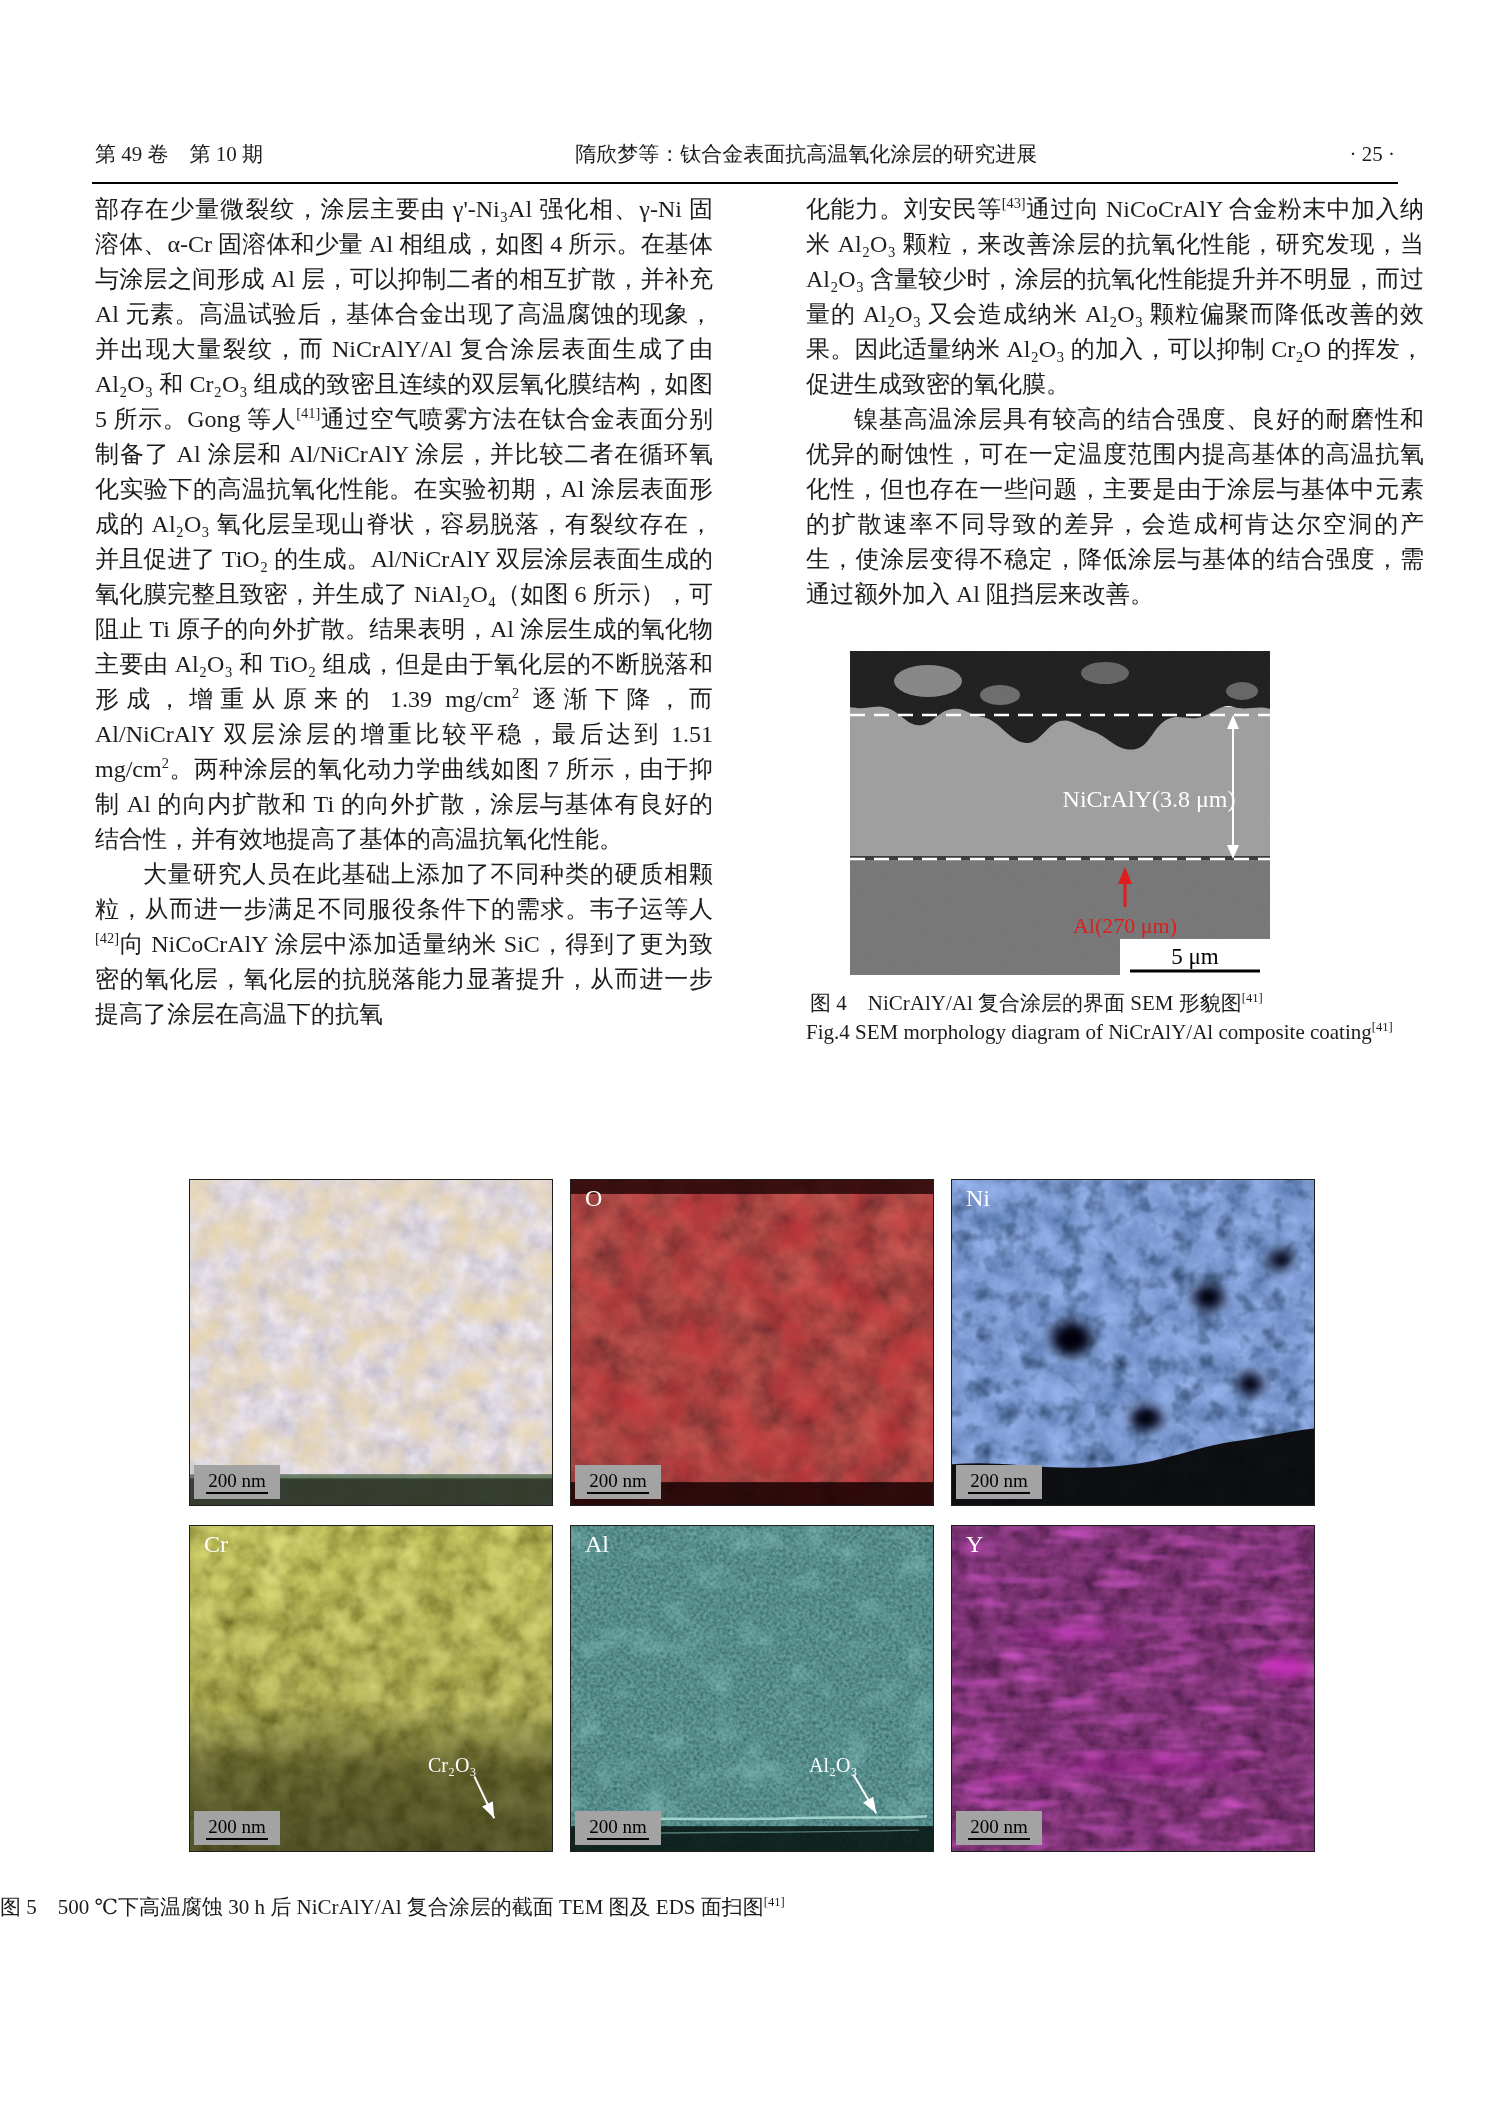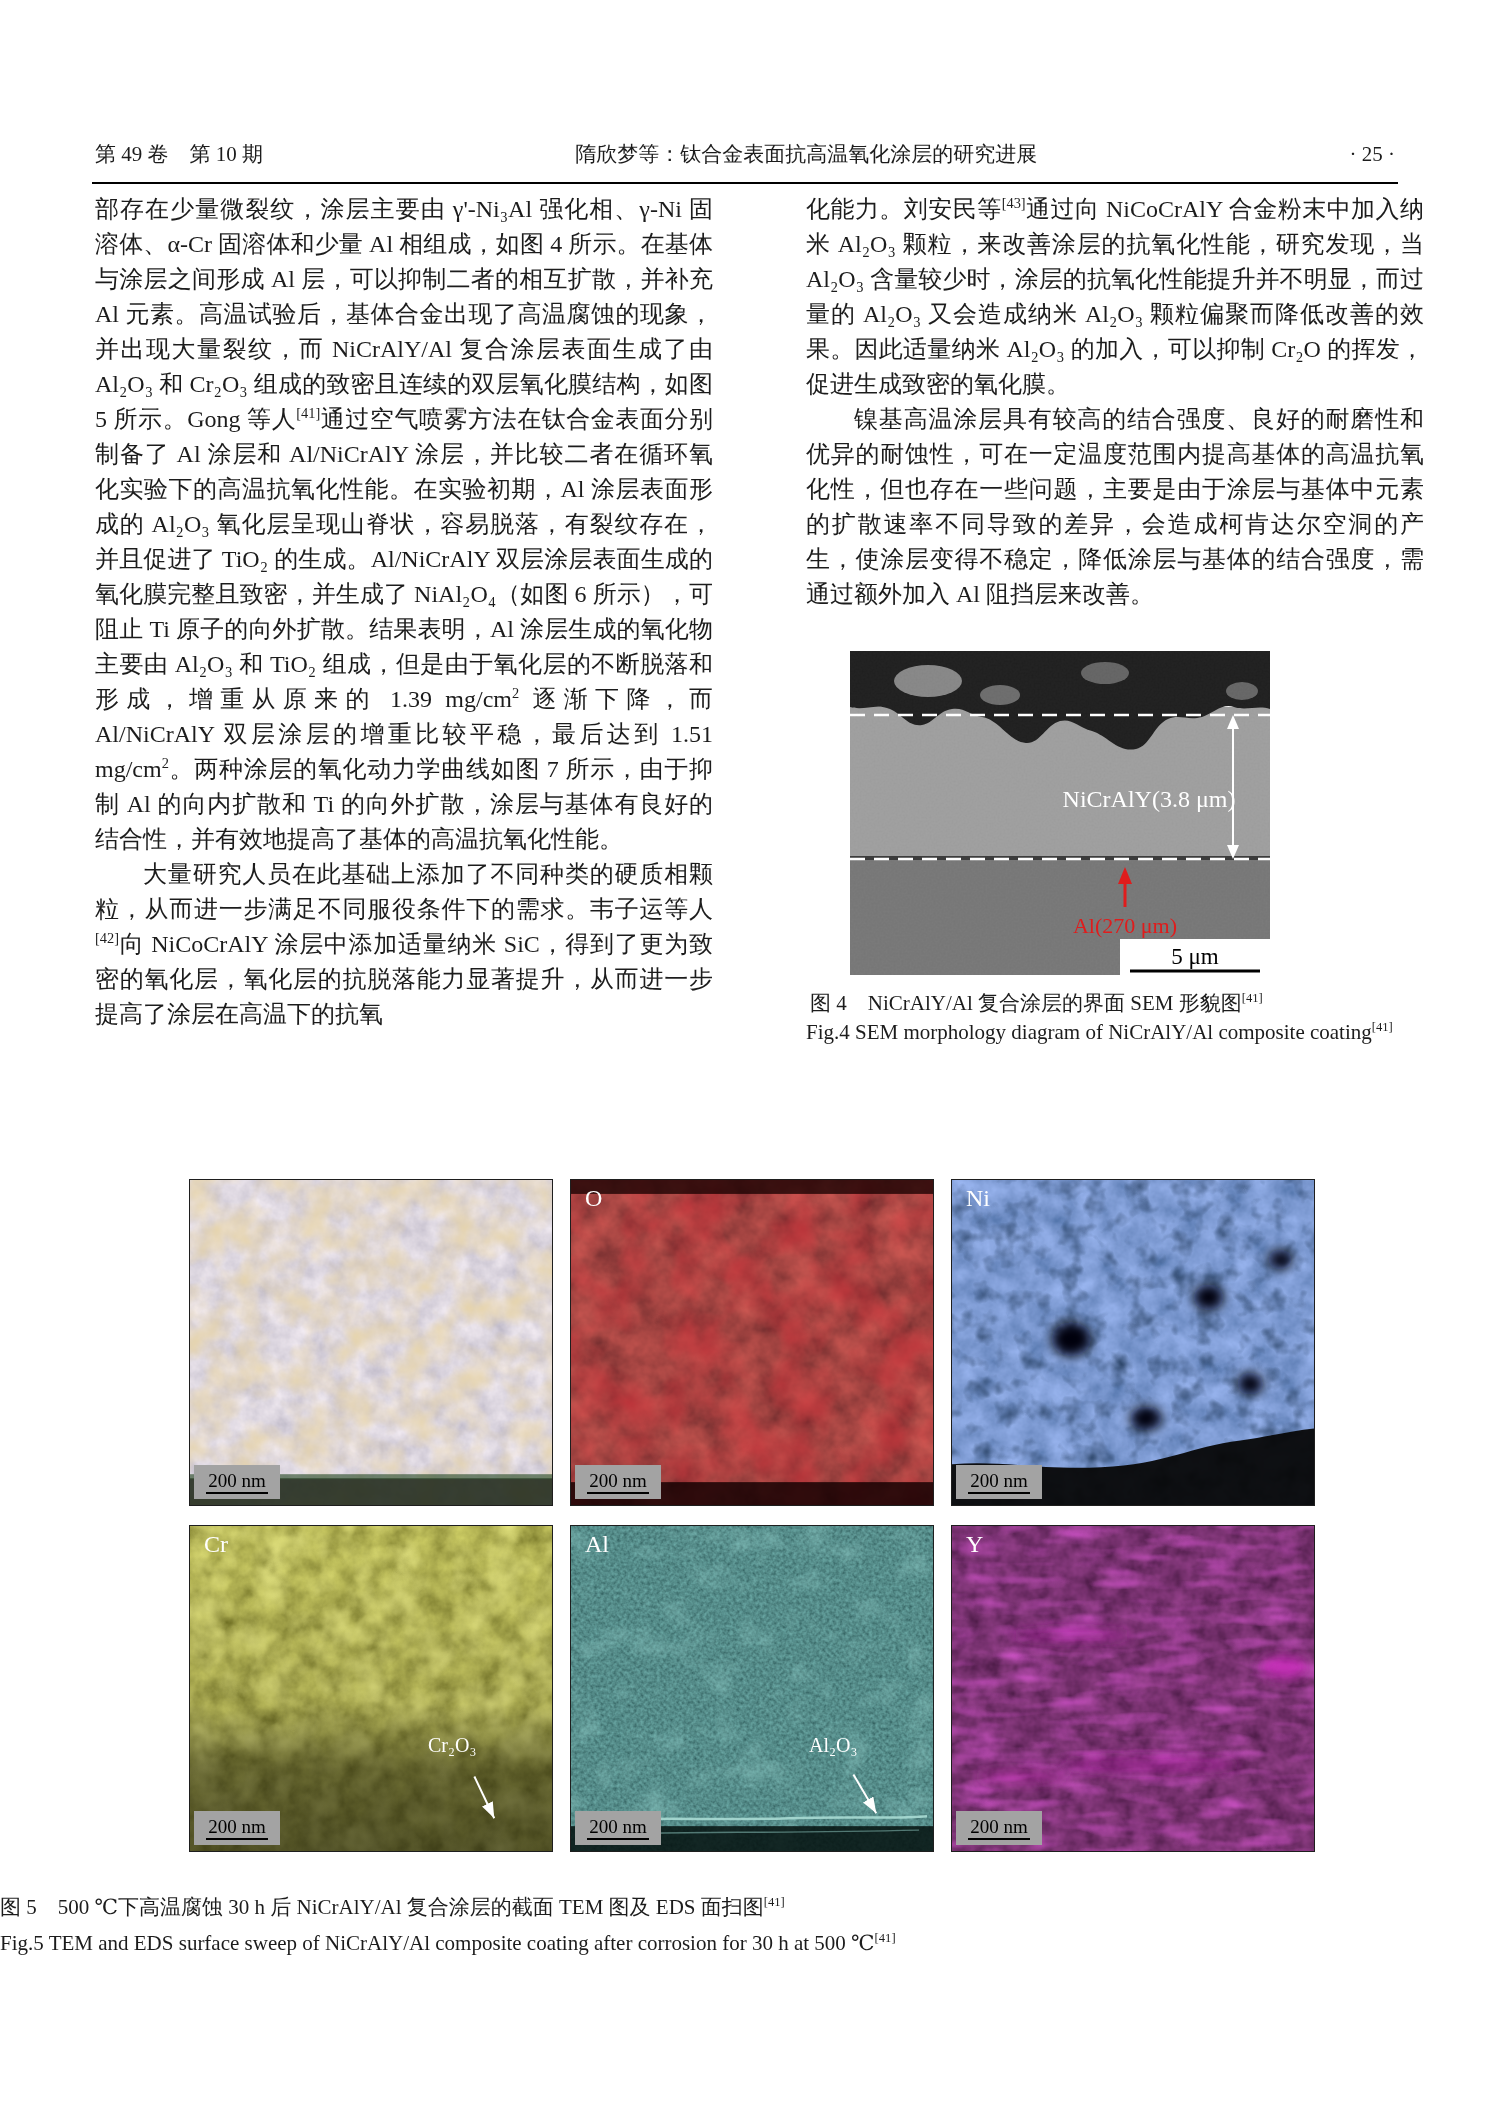--- a/index.html
+++ b/index.html
@@ -30,21 +30,21 @@
   .fig5-grid{position:absolute;left:189px;top:1179px;display:grid;
              grid-template-columns:repeat(3,364px);grid-template-rows:repeat(2,327px);
              gap:19px 17px;}
   .panel{position:relative;overflow:hidden;border:1px solid #1e1e1e;background:#000;}
   .panel svg.tex{position:absolute;inset:0;width:100%;height:100%;}
   .panel-label{position:absolute;top:5px;left:14px;color:#fff;font-size:24px;}
   .scalebox{position:absolute;left:4px;bottom:6px;background:#a3a3a3;width:86px;height:34px;
             display:flex;flex-direction:column;align-items:center;justify-content:center;}
   .scalebox span{font-size:19px;color:#000;line-height:19px;}
   .scaleline{width:62px;height:2px;background:#000;margin-top:2px;}
-  .anno{position:absolute;left:238px;top:208px;color:#fff;font-size:20px;}
+  .anno{position:absolute;left:238px;top:228px;color:#fff;font-size:20px;}
   .anno-svg{position:absolute;inset:0;width:100%;height:100%;}
   
   .fig5-cap{position:absolute;top:1889px;left:0;width:100%;
             font-size:21px;line-height:36px;}
   .defs-svg{position:absolute;width:0;height:0;}
 </style>
 </head>
 <body>
 
 <div class="page">
@@ -199,21 +199,20 @@
       <div class="scalebox">
         <span>200 nm</span>
         <div class="scaleline"></div>
       </div>
     </div>
 
   </section>
 
   <div class="fig5-cap">
     <div>图 5　500 ℃下高温腐蚀 30 h 后 NiCrAlY/Al 复合涂层的截面 TEM 图及 EDS 面扫图<sup>[41]</sup></div>
-    <div>Fig.5 TEM and EDS surface sweep of NiCrAlY/Al composite coating after corrosion for 30 h at 500  ℃<sup>[41]</sup></div>
   </div>
 
   <svg class="defs-svg" aria-hidden="true">
     <defs>
       <marker id="arrW" markerWidth="10" markerHeight="8" refX="8" refY="3" orient="auto" markerUnits="strokeWidth">
         <path d="M0,0 L8,3 L0,6 Z" fill="#ffffff"></path>
       </marker>
       <linearGradient id="gDark" x1="0" y1="0" x2="0" y2="1">
         <stop offset="0" stop-color="#000000" stop-opacity="0"></stop>
         <stop offset="0.55" stop-color="#000000" stop-opacity="0.1"></stop>

